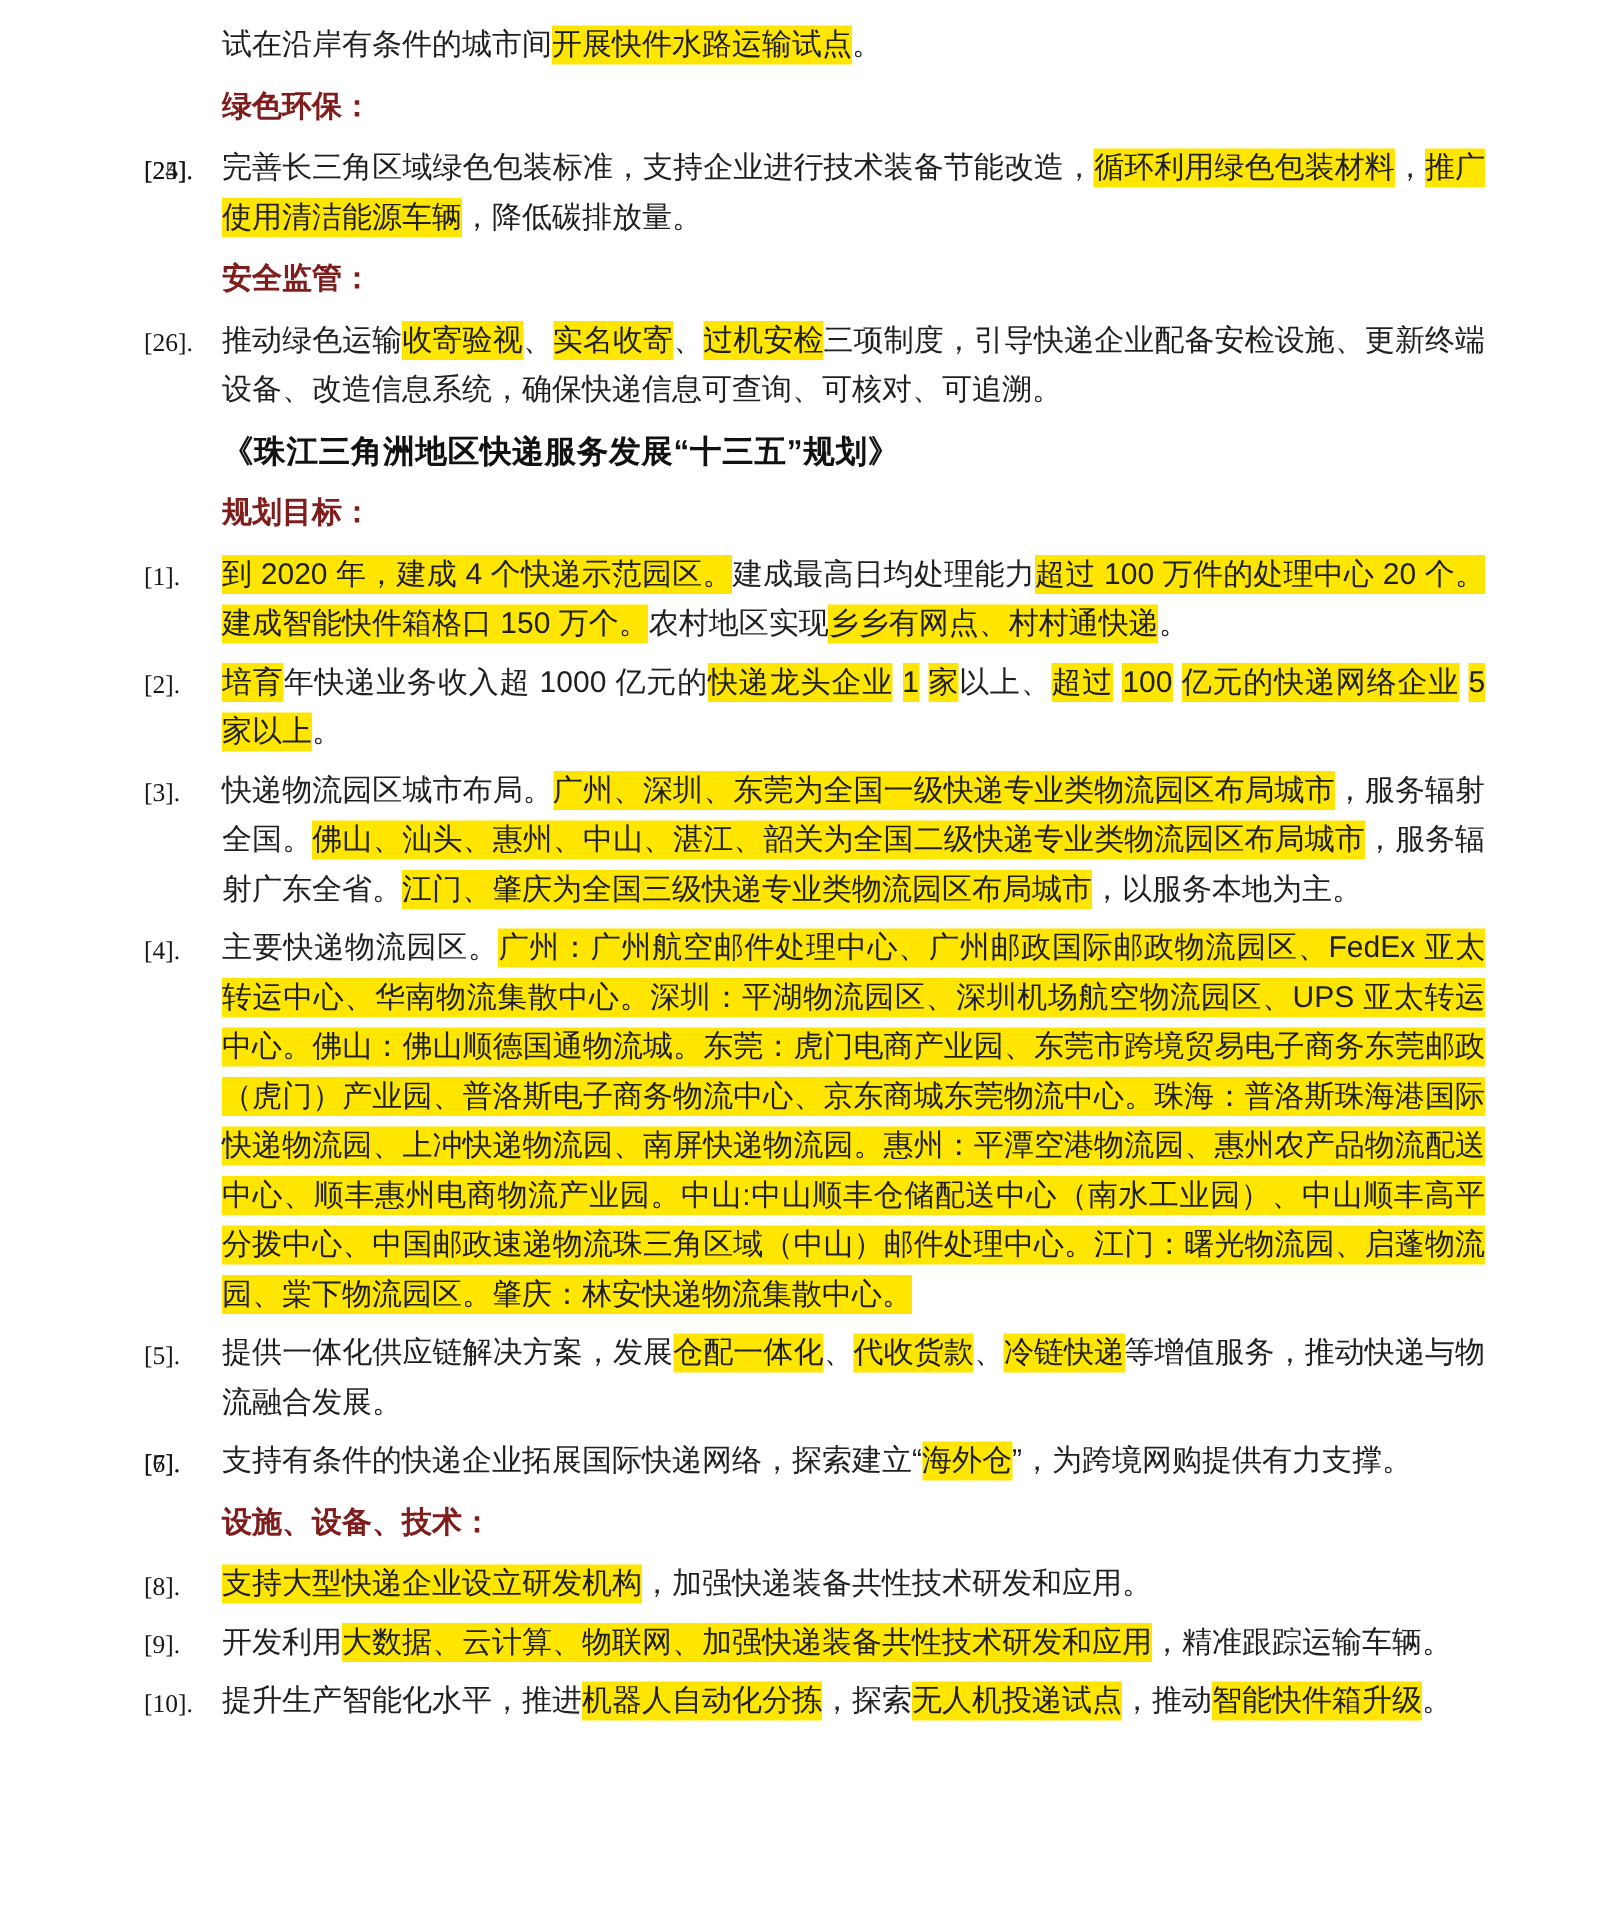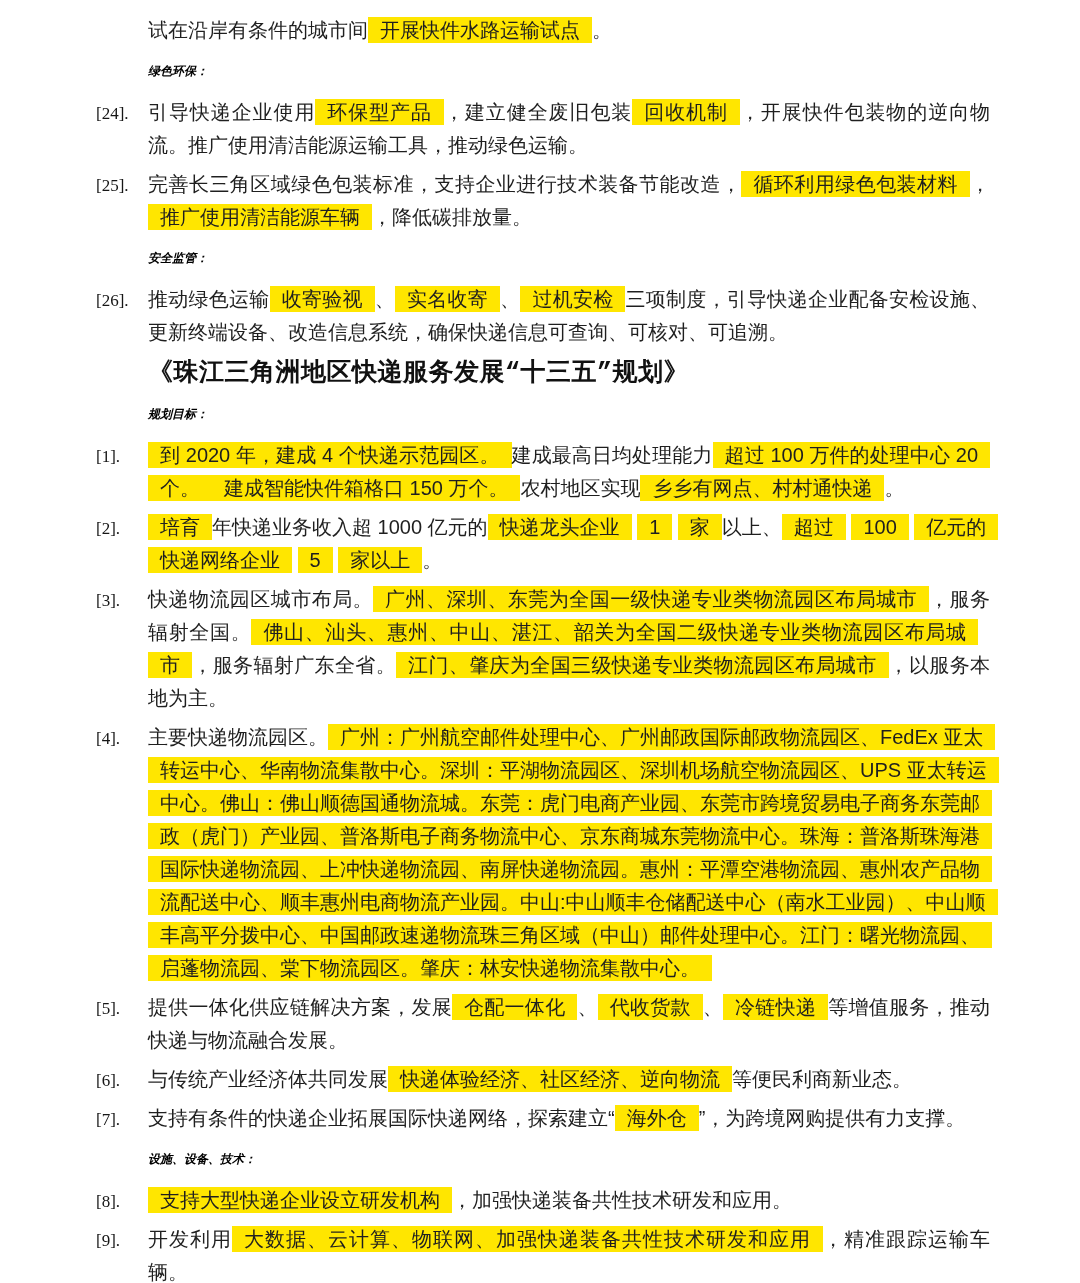--- a/index.html
+++ b/index.html
@@ -26,59 +26,58 @@
     position:absolute;
     left:-52px; top:1px;
     font-family:"Liberation Serif", serif;
     font-size:17px;
     color:#161616;
   }
   .content { display:inline; }
   .seg { }
   .hl {
     background:var(--hl);
-    padding:2px 12px;
+    padding:2px 0;
     -webkit-box-decoration-break:clone;
     box-decoration-break:clone;
   }
   .b { font-weight:normal; }
   .heading {
-    font-size:12px;
+    font-size:20px;
     line-height:33px;
     font-weight:bold;
     margin:8px 0 8px 0;
-    color:#000000;
-    font-style:italic;
+    color:#7f1d1d;
   }
   .title {
-    font-family:Liberation Mono, monospace;
-    font-size:25px;
+    font-family:Liberation Sans, sans-serif;
+    font-size:21px;
     line-height:33px;
     font-weight:bold;
     margin:8px 0 8px 0;
     letter-spacing:0.5px;
     color:#111;
   }
 </style>
 </head>
 <body style="background: rgb(255, 255, 255); color: rgb(31, 31, 31);">
 
 <div class="doc">
     <div class="para"><span class="content"><span class="seg">试在沿岸有条件的城市间</span><span class="seg hl">开展快件水路运输试点</span><span class="seg">。</span></span></div>
     <div class="heading">绿色环保：</div>
-    <div class="para"><span class="num">[24].</span><span class="content"><span class="seg">引导快递企业使用</span><span class="seg hl">环保型产品</span><span class="seg">，建立健全废旧包装</span><span class="seg hl">回收机制</span><span class="seg">，开展快件包装物的逆向物流。推广使用清洁能源运输工具，推动绿色运输。</span></span></div>
+    <div class="para"><span class="num">[24].</span></div>
     <div class="para"><span class="num">[25].</span><span class="content"><span class="seg">完善长三角区域绿色包装标准，支持企业进行技术装备节能改造，</span><span class="seg hl">循环利用绿色包装材料</span><span class="seg">，</span><span class="seg hl">推广使用清洁能源车辆</span><span class="seg">，降低碳排放量。</span></span></div>
     <div class="heading">安全监管：</div>
     <div class="para"><span class="num">[26].</span><span class="content"><span class="seg">推动绿色运输</span><span class="seg hl">收寄验视</span><span class="seg">、</span><span class="seg hl">实名收寄</span><span class="seg">、</span><span class="seg hl">过机安检</span><span class="seg">三项制度，引导快递企业配备安检设施、更新终端设备、改造信息系统，确保快递信息可查询、可核对、可追溯。</span></span></div>
     <div class="title">《珠江三角洲地区快递服务发展“十三五”规划》</div>
     <div class="heading">规划目标：</div>
     <div class="para"><span class="num">[1].</span><span class="content"><span class="seg hl b">到 2020 年，建成 4 个快递示范园区。</span><span class="seg b">建成最高日均处理能力</span><span class="seg hl b">超过 100 万件的处理中心 20 个。</span><span class="seg hl b">建成智能快件箱格口 150 万个。</span><span class="seg">农村地区实现</span><span class="seg hl">乡乡有网点、村村通快递</span><span class="seg">。</span></span></div>
     <div class="para"><span class="num">[2].</span><span class="content"><span class="seg hl">培育</span><span class="seg">年快递业务收入超 1000 亿元的</span><span class="seg hl">快递龙头企业</span><span class="seg"> </span><span class="seg hl">1</span><span class="seg"> </span><span class="seg hl">家</span><span class="seg">以上、</span><span class="seg hl">超过</span><span class="seg"> </span><span class="seg hl">100</span><span class="seg"> </span><span class="seg hl">亿元的快递网络企业</span><span class="seg"> </span><span class="seg hl">5</span><span class="seg"> </span><span class="seg hl">家以上</span><span class="seg">。</span></span></div>
     <div class="para"><span class="num">[3].</span><span class="content"><span class="seg">快递物流园区城市布局。</span><span class="seg hl">广州、深圳、东莞为全国一级快递专业类物流园区布局城市</span><span class="seg">，服务辐射全国。</span><span class="seg hl">佛山、汕头、惠州、中山、湛江、韶关为全国二级快递专业类物流园区布局城市</span><span class="seg">，服务辐射广东全省。</span><span class="seg hl">江门、肇庆为全国三级快递专业类物流园区布局城市</span><span class="seg">，以服务本地为主。</span></span></div>
     <div class="para"><span class="num">[4].</span><span class="content"><span class="seg">主要快递物流园区。</span><span class="seg hl">广州：广州航空邮件处理中心、广州邮政国际邮政物流园区、FedEx 亚太转运中心、华南物流集散中心。深圳：平湖物流园区、深圳机场航空物流园区、UPS 亚太转运中心。佛山：佛山顺德国通物流城。东莞：虎门电商产业园、东莞市跨境贸易电子商务东莞邮政（虎门）产业园、普洛斯电子商务物流中心、京东商城东莞物流中心。珠海：普洛斯珠海港国际快递物流园、上冲快递物流园、南屏快递物流园。惠州：平潭空港物流园、惠州农产品物流配送中心、顺丰惠州电商物流产业园。中山:中山顺丰仓储配送中心（南水工业园）、中山顺丰高平分拨中心、中国邮政速递物流珠三角区域（中山）邮件处理中心。江门：曙光物流园、启蓬物流园、棠下物流园区。肇庆：林安快递物流集散中心。</span></span></div>
     <div class="para"><span class="num">[5].</span><span class="content"><span class="seg">提供一体化供应链解决方案，发展</span><span class="seg hl">仓配一体化</span><span class="seg">、</span><span class="seg hl">代收货款</span><span class="seg">、</span><span class="seg hl">冷链快递</span><span class="seg">等增值服务，推动快递与物流融合发展。</span></span></div>
-    <div class="para"><span class="num">[6].</span><span class="content"><span class="seg">与传统产业经济体共同发展</span><span class="seg hl">快递体验经济、社区经济、逆向物流</span><span class="seg">等便民利商新业态。</span></span></div>
+    <div class="para"><span class="num">[6].</span></div>
     <div class="para"><span class="num">[7].</span><span class="content"><span class="seg">支持有条件的快递企业拓展国际快递网络，探索建立“</span><span class="seg hl">海外仓</span><span class="seg">”，为跨境网购提供有力支撑。</span></span></div>
     <div class="heading">设施、设备、技术：</div>
     <div class="para"><span class="num">[8].</span><span class="content"><span class="seg hl">支持大型快递企业设立研发机构</span><span class="seg">，加强快递装备共性技术研发和应用。</span></span></div>
     <div class="para"><span class="num">[9].</span><span class="content"><span class="seg">开发利用</span><span class="seg hl">大数据、云计算、物联网、加强快递装备共性技术研发和应用</span><span class="seg">，精准跟踪运输车辆。</span></span></div>
     <div class="para"><span class="num">[10].</span><span class="content"><span class="seg">提升生产智能化水平，推进</span><span class="seg hl">机器人自动化分拣</span><span class="seg">，探索</span><span class="seg hl">无人机投递试点</span><span class="seg">，推动</span><span class="seg hl">智能快件箱升级</span><span class="seg">。</span></span></div>
   </div>
 
 </body></html>

